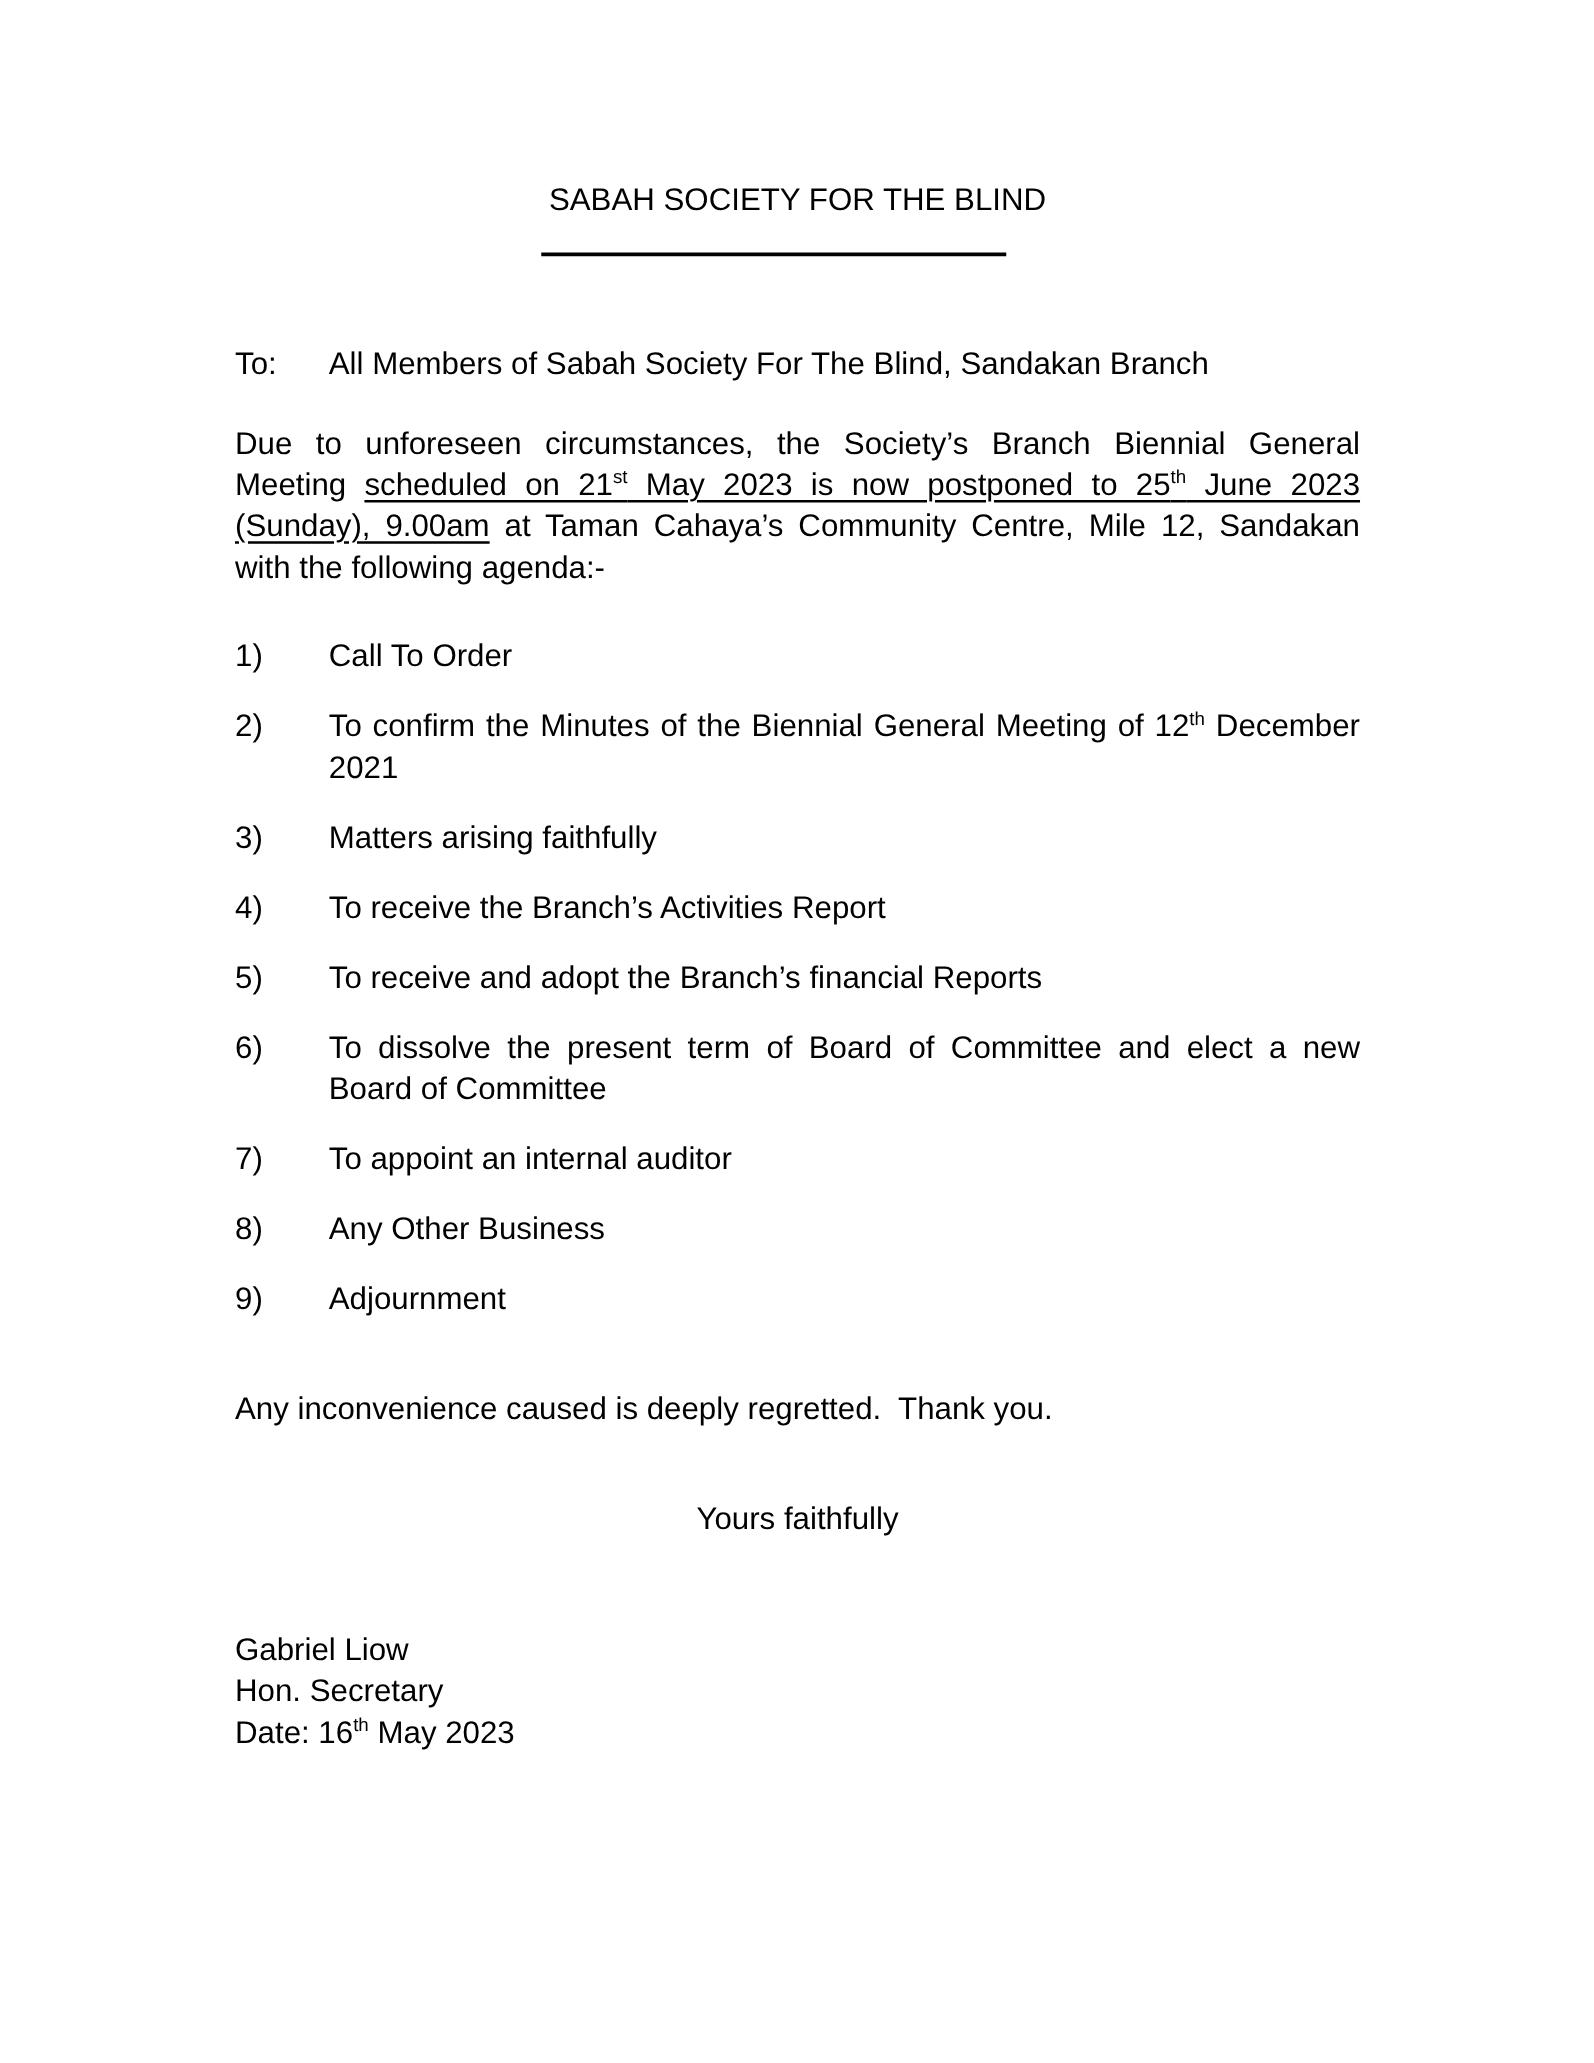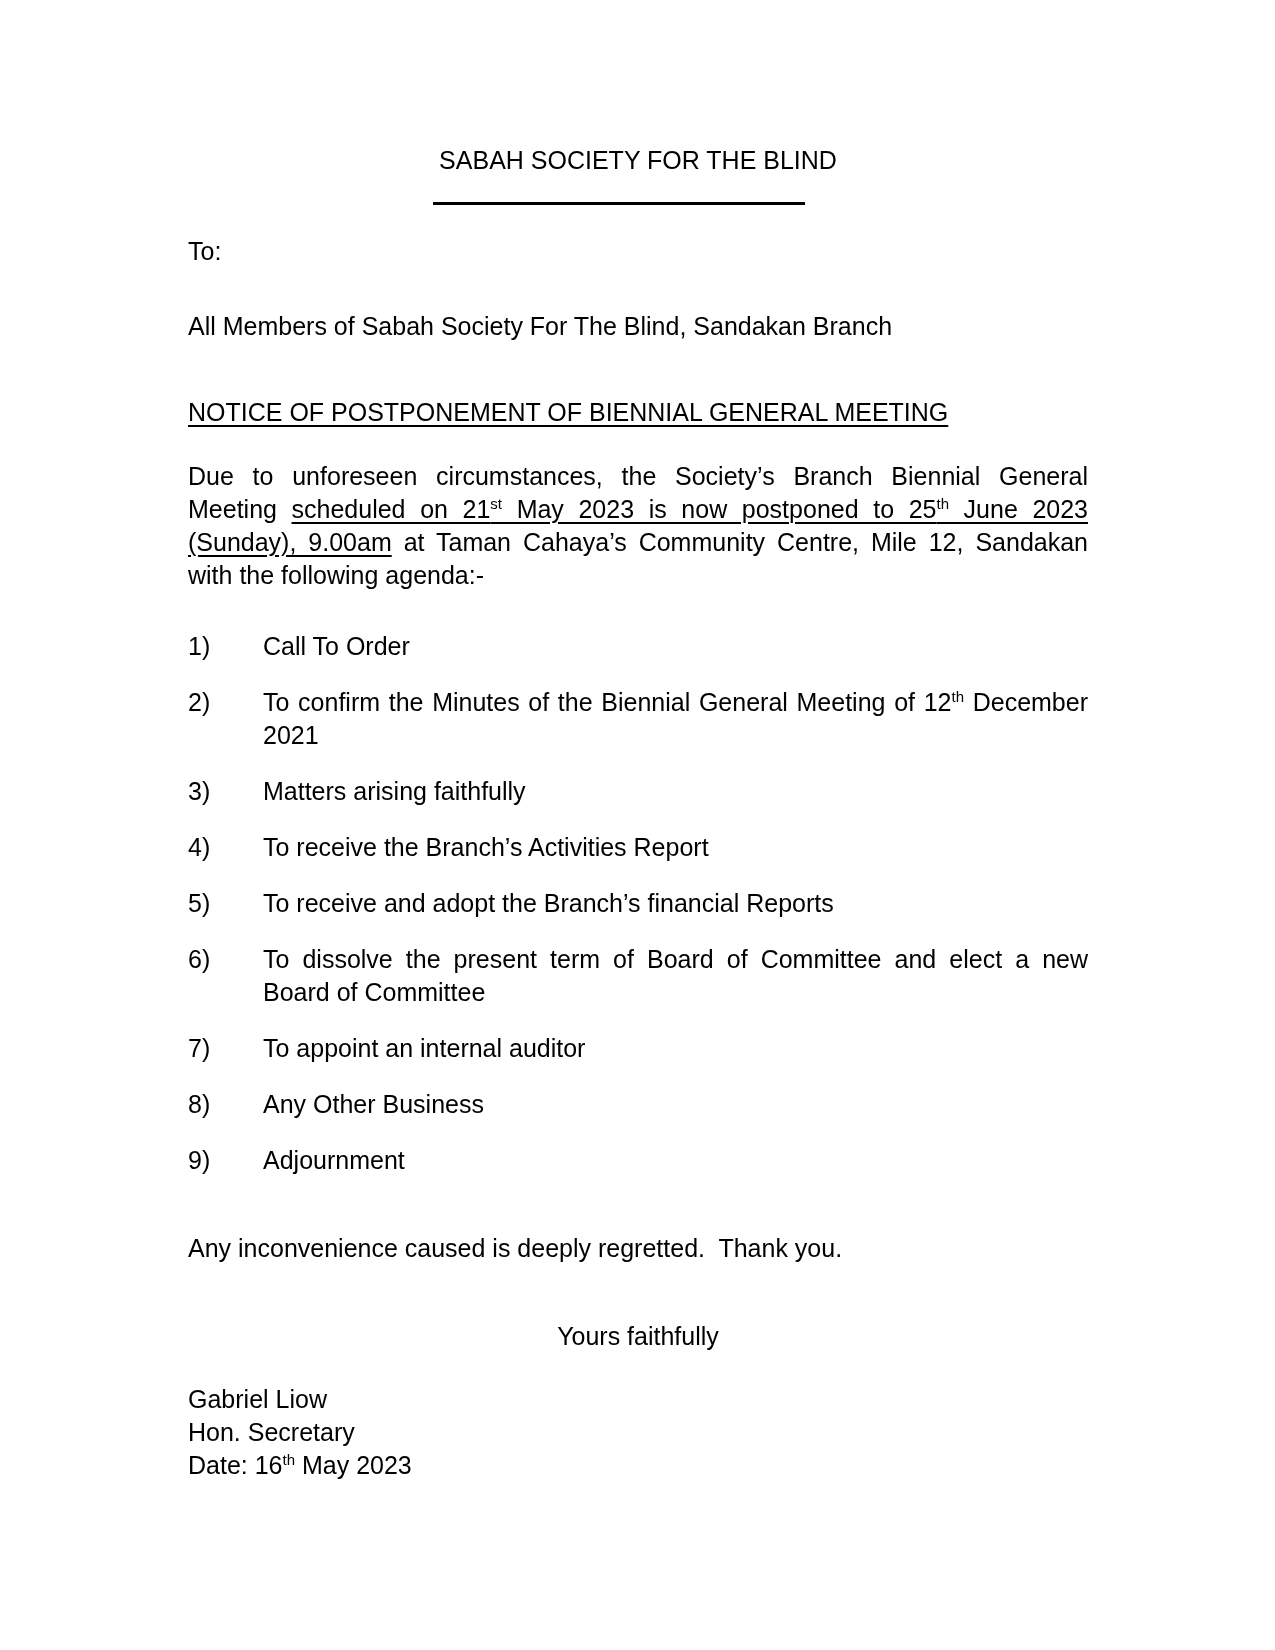--- a/index.html
+++ b/index.html
@@ -17,57 +17,56 @@
     overflow: hidden;
   }
   .letterhead { text-align: center; }
   .letterhead .title-line { white-space: nowrap; }
   .header-rule {
     width: 372px;
     height: 0;
     border-top: 3px solid #000000;
     margin: 25px 0 0 245px;
   }
-  .to-row { display: flex; margin-top: 30px; flex-direction: column; }
+  .to-row { display: flex; margin-top: 70px; }
   .to-label { flex: 0 0 75px; }
   .to-value { flex: 1; }
   .subject {
     margin-top: 53px;
     text-decoration: underline;
     text-decoration-thickness: 2px;
     text-underline-offset: 4px;
   }
   .body-par { margin: 31px 0 0 0; text-align: justify; }
   .u { text-decoration: underline; text-decoration-thickness: 2px; text-underline-offset: 4px; margin-top: 11px; }
   sup { vertical-align: super; font-size: 60%; line-height: 0; }
   .agenda { margin-top: 38px; }
   .agenda-item { display: flex; margin-top: 23px; }
   .agenda-item:first-child { margin-top: 0; }
   .agenda-num { flex: 0 0 75px; }
   .agenda-txt { flex: 1; text-align: justify; }
   .apology { margin: 55px 0 0 0; white-space: pre-wrap; }
   .valediction { margin: 55px 0 0 0; text-align: center; }
-  .signature { margin-top: 30px; }
+  .signature { margin-top: 72px; }
 </style>
 </head>
 <body>
 
 <div class="page">
 
   <div class="letterhead">
     <div class="title-line">SABAH SOCIETY FOR THE BLIND</div>
     <div class="header-rule"></div>
   </div>
 
   <div class="to-row">
     <span class="to-label">To:</span>
     <span class="to-value">All Members of Sabah Society For The Blind, Sandakan Branch</span>
   </div>
 
-  <div class="subject">NOTICE OF POSTPONEMENT OF BIENNIAL GENERAL MEETING</div>
 
   <p class="body-par"><span>Due to unforeseen circumstances, the Society’s Branch Biennial General Meeting </span><span class="u">scheduled on 21</span><span class="u"><sup>st</sup></span><span class="u"> May 2023 is now postponed to 25</span><span class="u"><sup>th</sup></span><span class="u"> June 2023 (Sunday), 9.00am</span><span> at Taman Cahaya’s Community Centre, Mile 12, Sandakan with the following agenda:-</span></p>
 
   <div class="agenda" id="agenda">
       <div class="agenda-item">
         <span class="agenda-num">1)</span>
         <div class="agenda-txt"><span>Call To Order</span></div>
       </div>
       <div class="agenda-item">
         <span class="agenda-num">2)</span>

